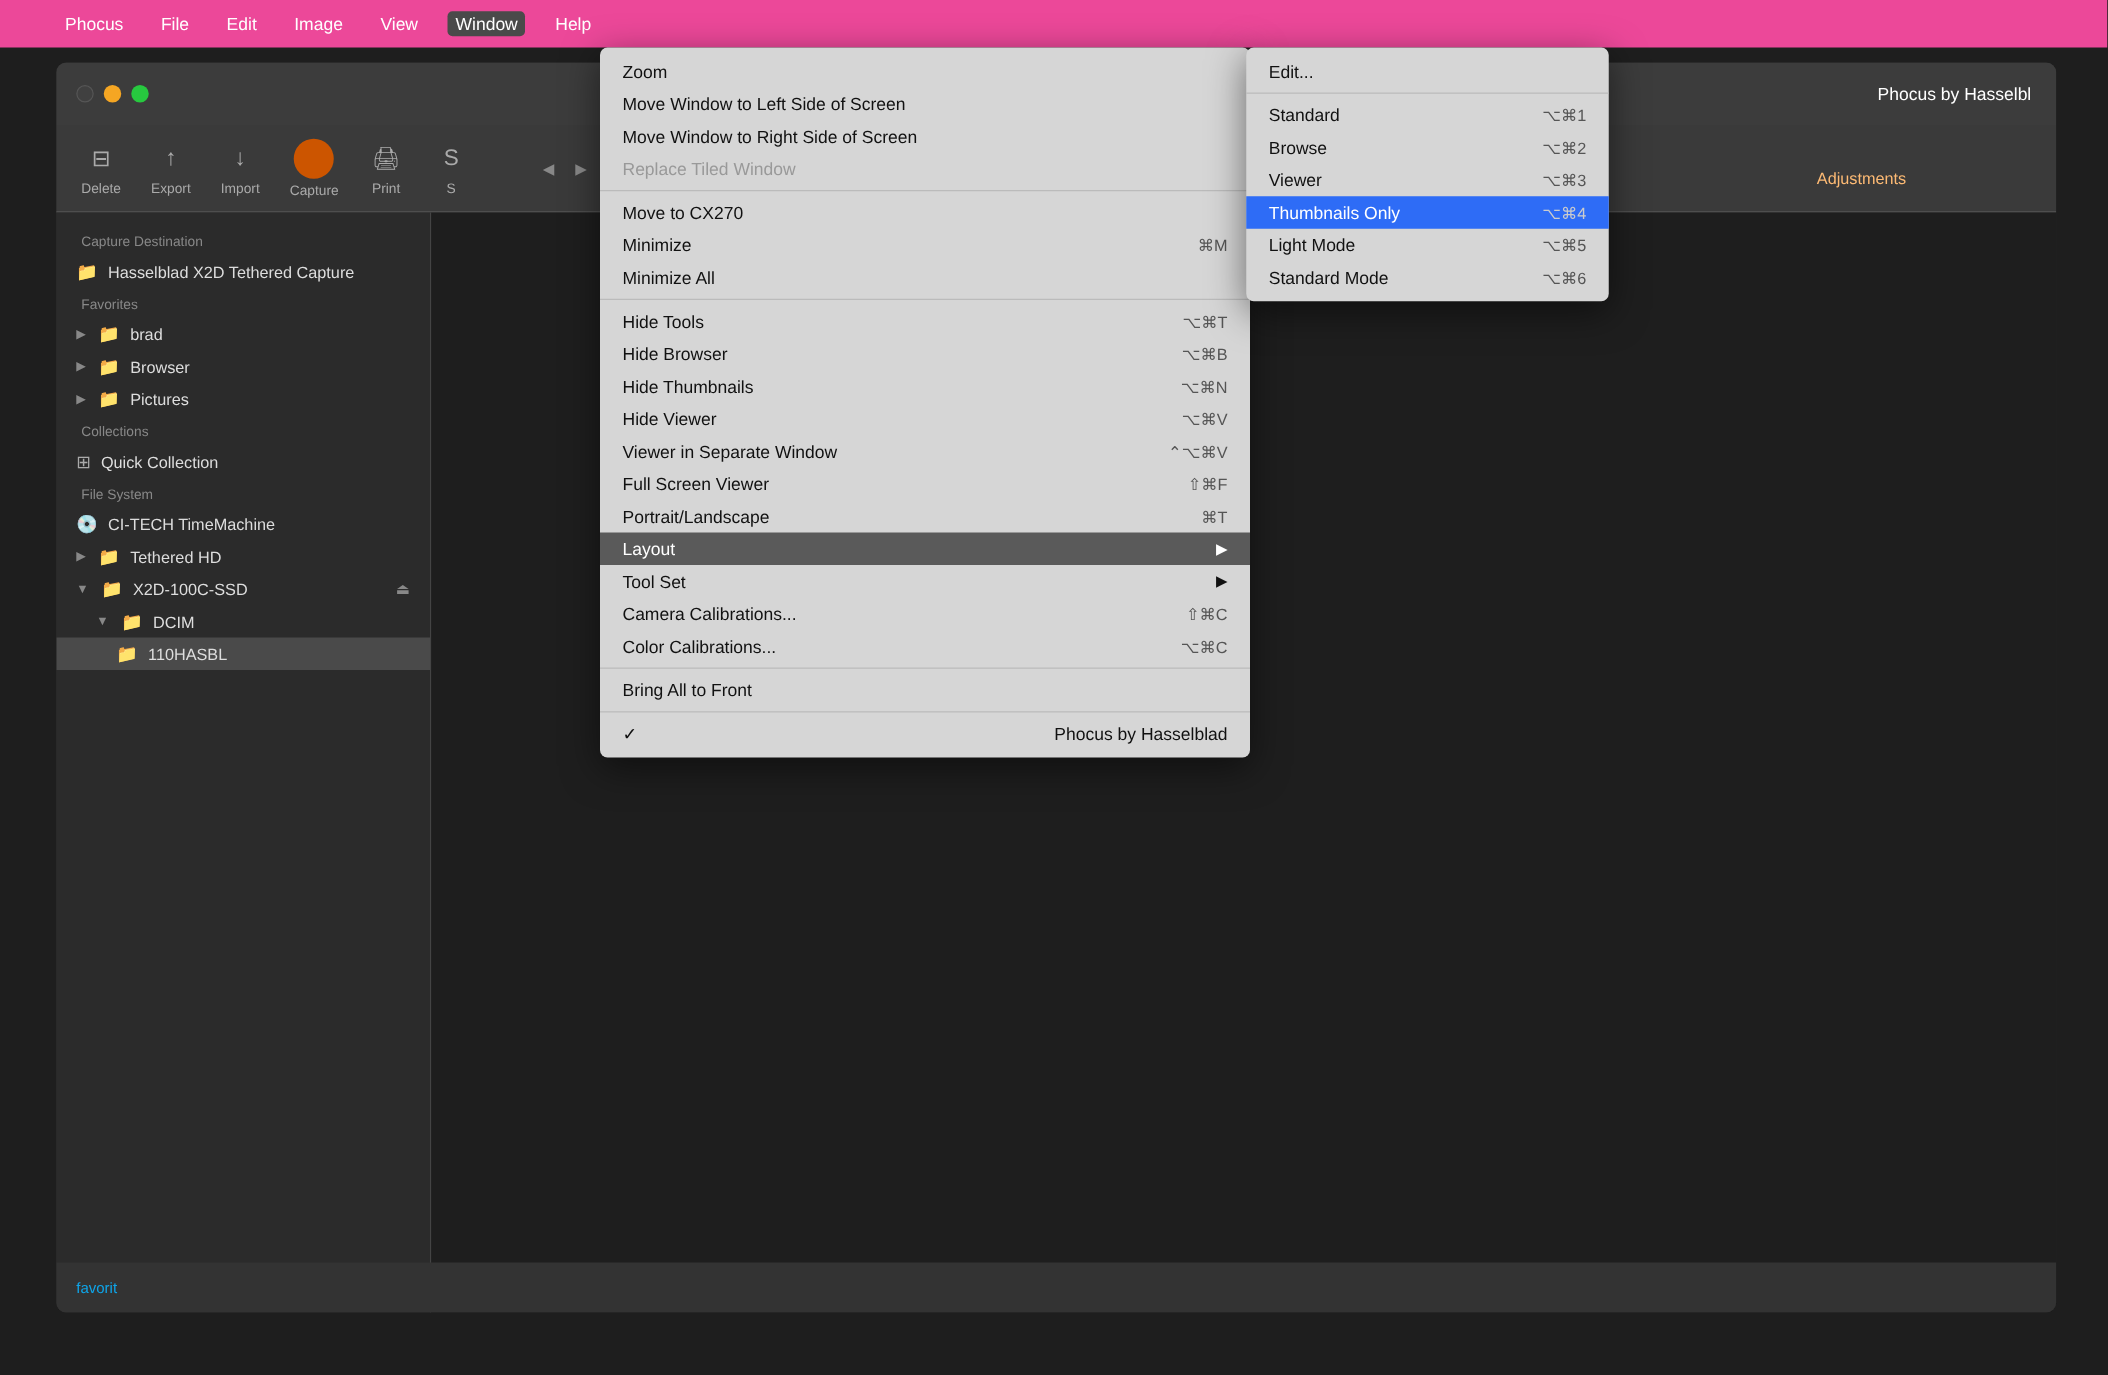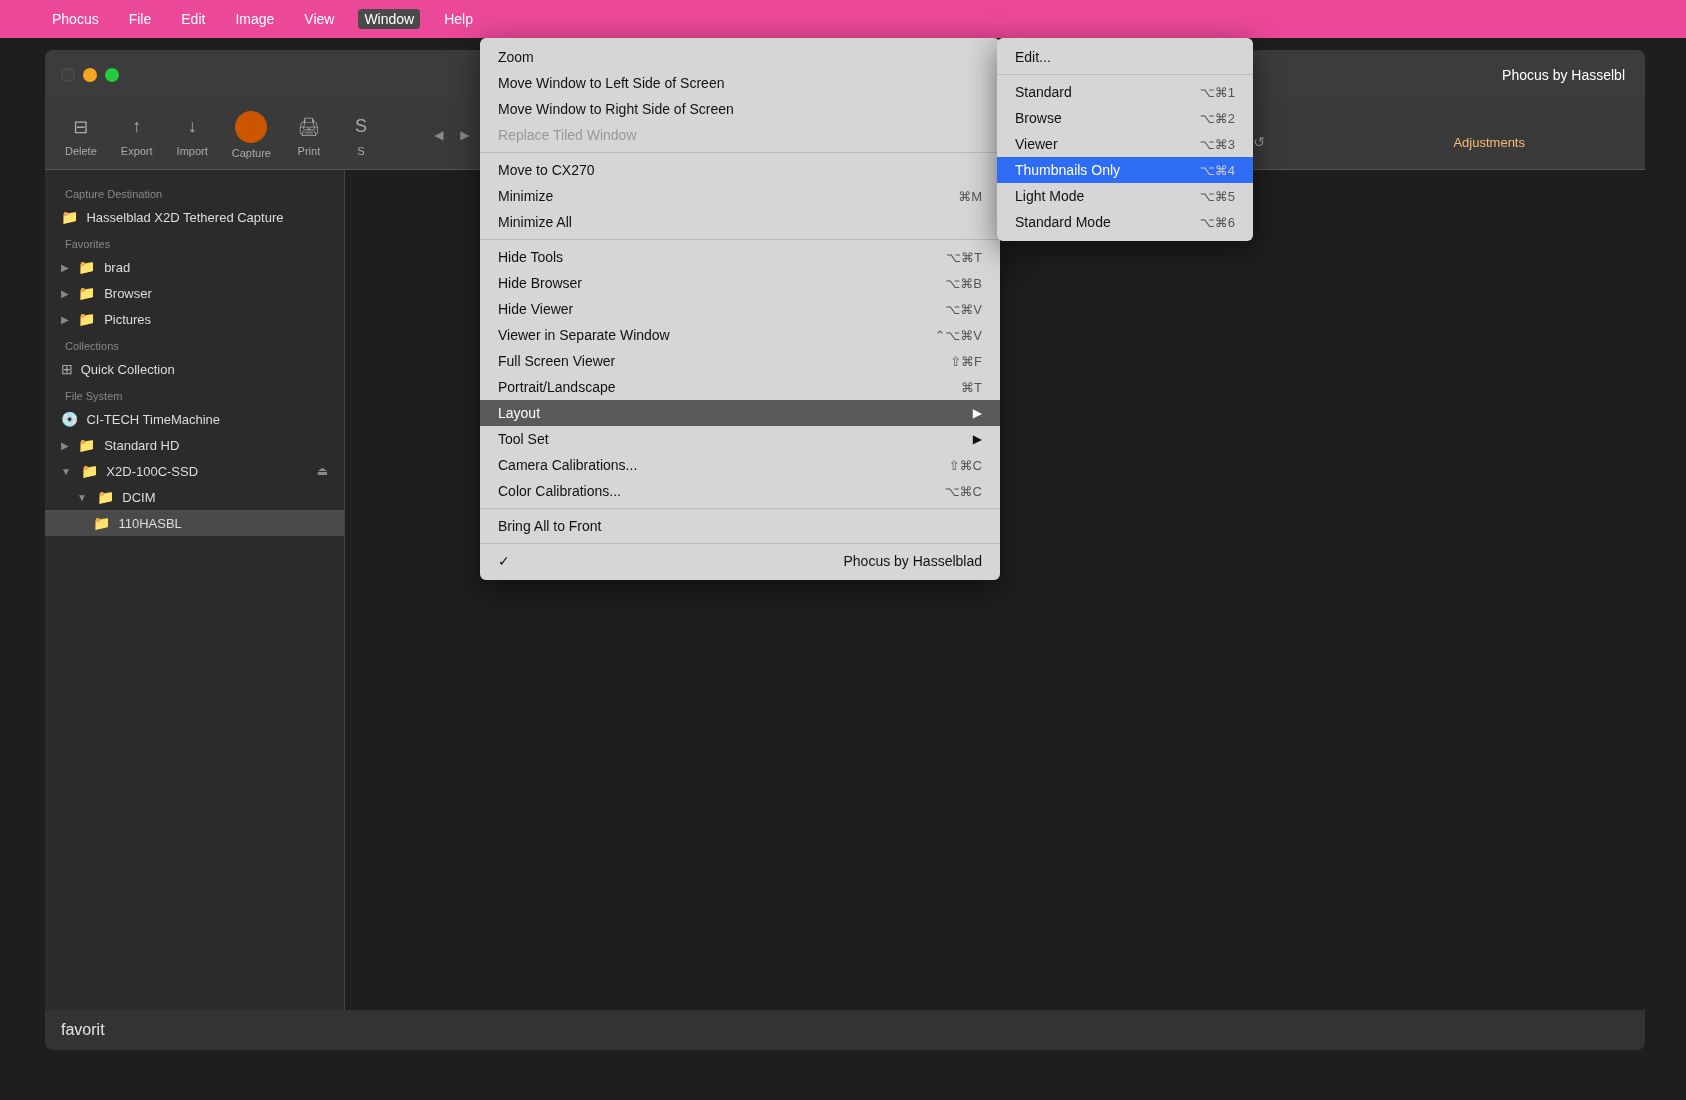--- a/index.html
+++ b/index.html
@@ -280,21 +280,21 @@
       height: 1px;
       background: #bbb;
       margin: 4px 0;
     }
 
     
     .submenu {
       position: absolute;
       top: 38px;
       left: 997px;
-      width: 256px;
+      width: 290px;
       background: #d6d6d6;
       border-radius: 6px;
       box-shadow: 0 8px 30px rgba(0,0,0,0.5);
       padding: 6px 0;
       z-index: 400;
     }
     .submenu .menu-item {
       padding: 5px 18px;
     }
     .submenu .menu-item.active {
@@ -312,22 +312,22 @@
       left: 0;
       width: 100%;
       height: 40px;
       background: #333;
       display: flex;
       align-items: center;
       padding: 0 16px;
       gap: 12px;
     }
     .bottom-bar-item {
-      color: #e5e5e5;
-      font-size: 16px;
+      color: #0ea5e9;
+      font-size: 12px;
     }
   </style>
 </head>
 <body>
 
 <div class="menu-bar">
   <span class="menu-bar-item apple"></span>
   <span class="menu-bar-item">Phocus</span>
   <span class="menu-bar-item">File</span>
   <span class="menu-bar-item">Edit</span>
@@ -421,21 +421,21 @@
       </div>
 
       <div class="sidebar-section-label">File System</div>
       <div class="sidebar-item">
         <span class="sidebar-icon">💿</span>
         <span>CI-TECH TimeMachine</span>
       </div>
       <div class="sidebar-item">
         <span class="sidebar-expand">▶</span>
         <span class="sidebar-icon">📁</span>
-        <span>Standard HD</span>
+        <span>Tethered HD</span>
       </div>
       <div class="sidebar-item">
         <span class="sidebar-expand">▼</span>
         <span class="sidebar-icon">📁</span>
         <span>X2D-100C-SSD</span>
         <span class="eject-icon">⏏</span>
       </div>
       <div class="sidebar-item indent">
         <span class="sidebar-expand">▼</span>
         <span class="sidebar-icon">📁</span>
@@ -492,20 +492,24 @@
   <div class="menu-item">
     <span>Hide Tools</span>
     <span class="shortcut">⌥⌘T</span>
   </div>
 
   <div class="menu-item">
     <span>Hide Browser</span>
     <span class="shortcut">⌥⌘B</span>
   </div>
 
+  <div class="menu-item">
+    <span>Hide Thumbnails</span>
+    <span class="shortcut">⌥⌘N</span>
+  </div>
 
   <div class="menu-item">
     <span>Hide Viewer</span>
     <span class="shortcut">⌥⌘V</span>
   </div>
 
   <div class="menu-item">
     <span>Viewer in Separate Window</span>
     <span class="shortcut">⌃⌥⌘V</span>
   </div>

